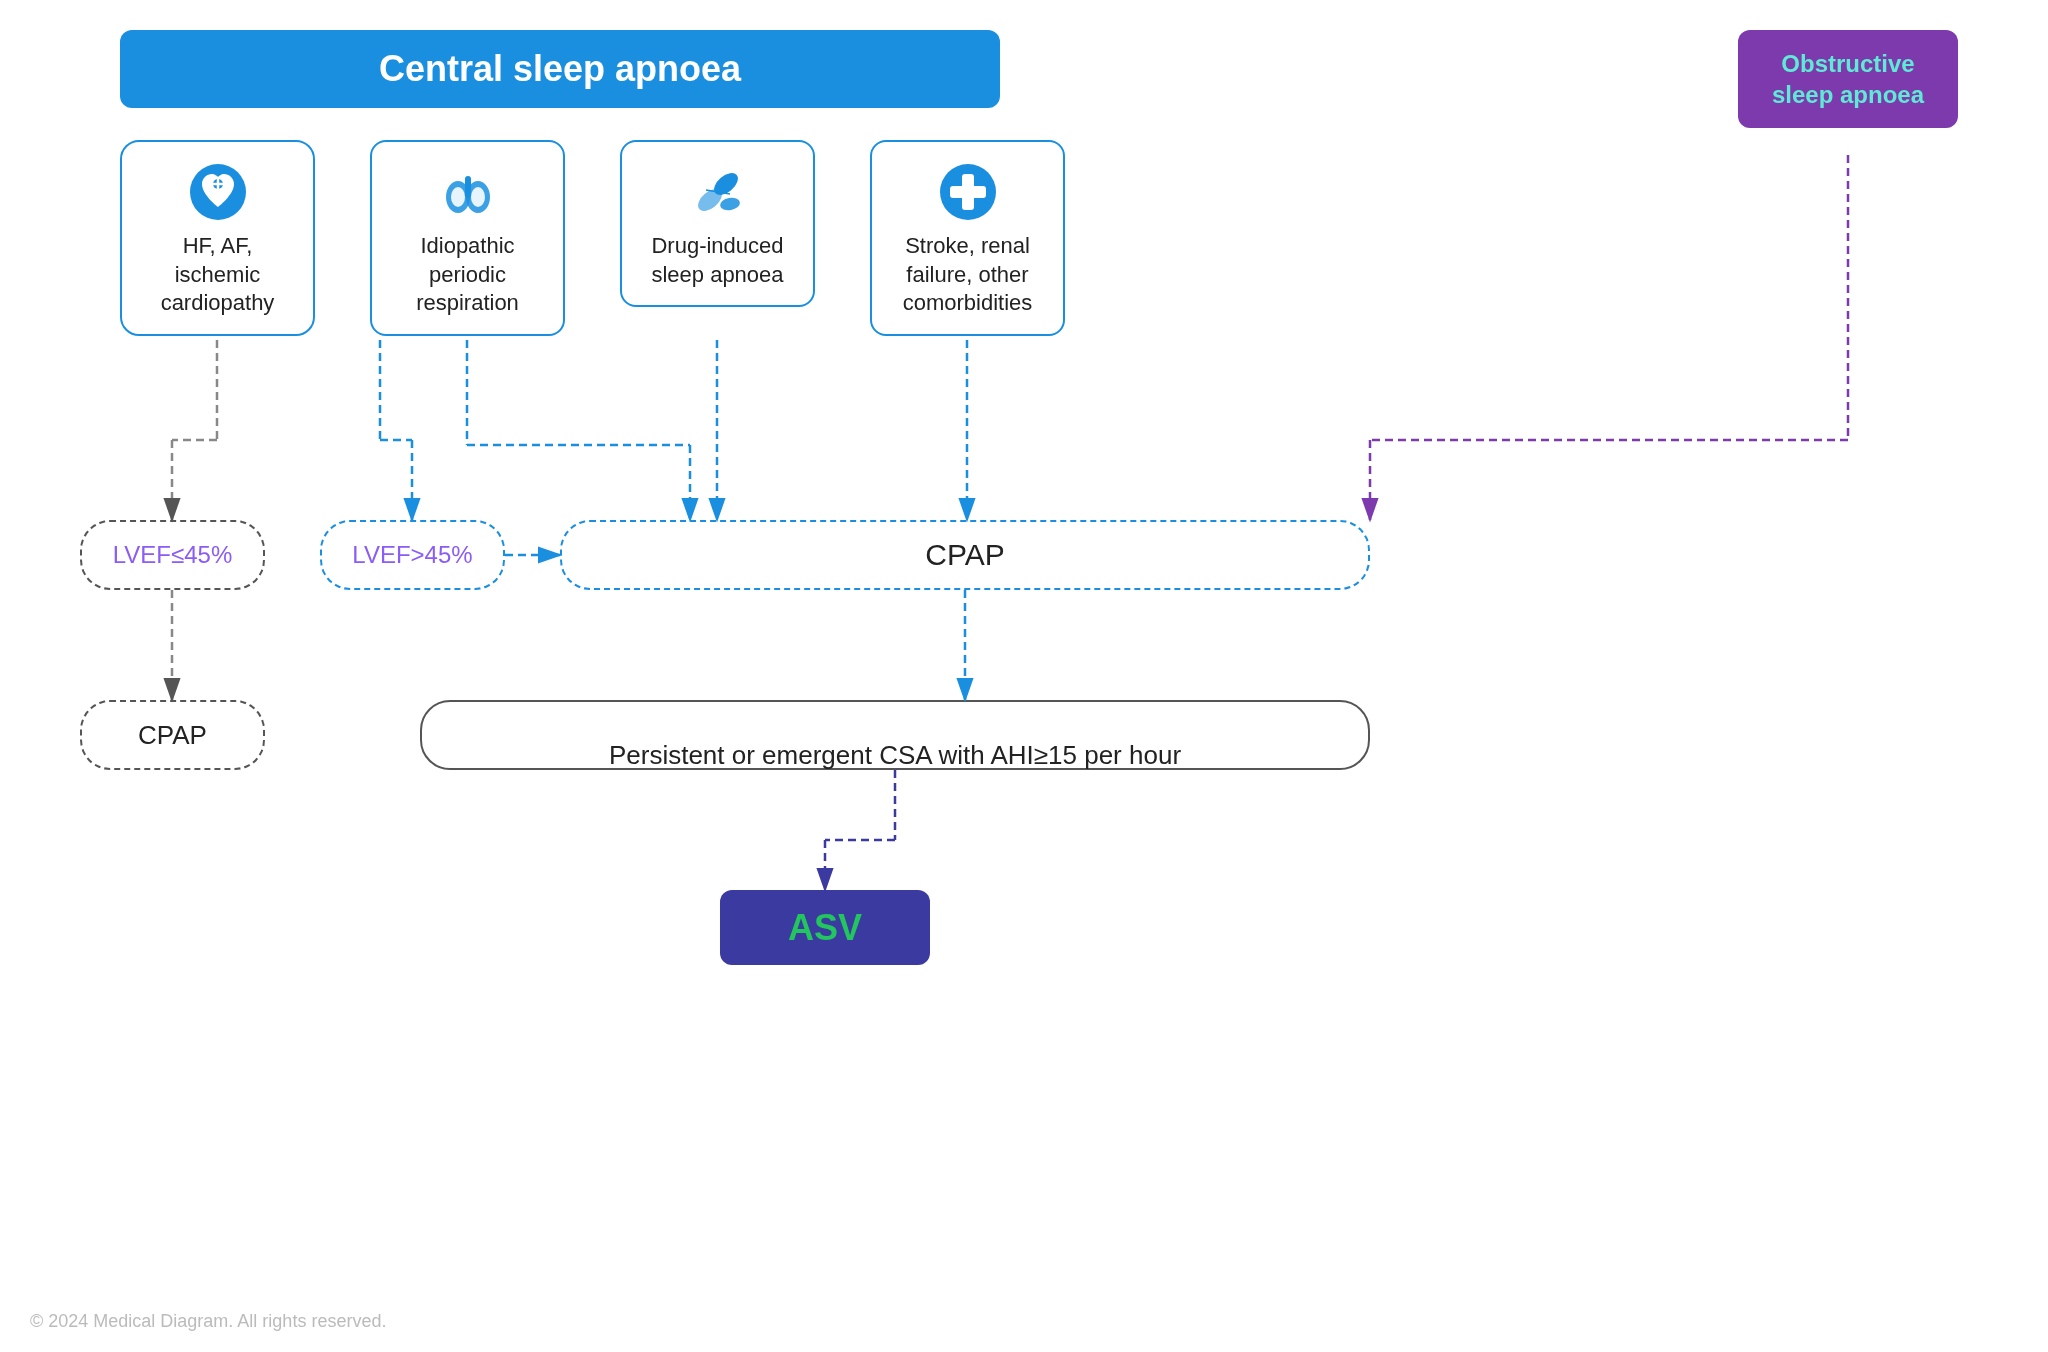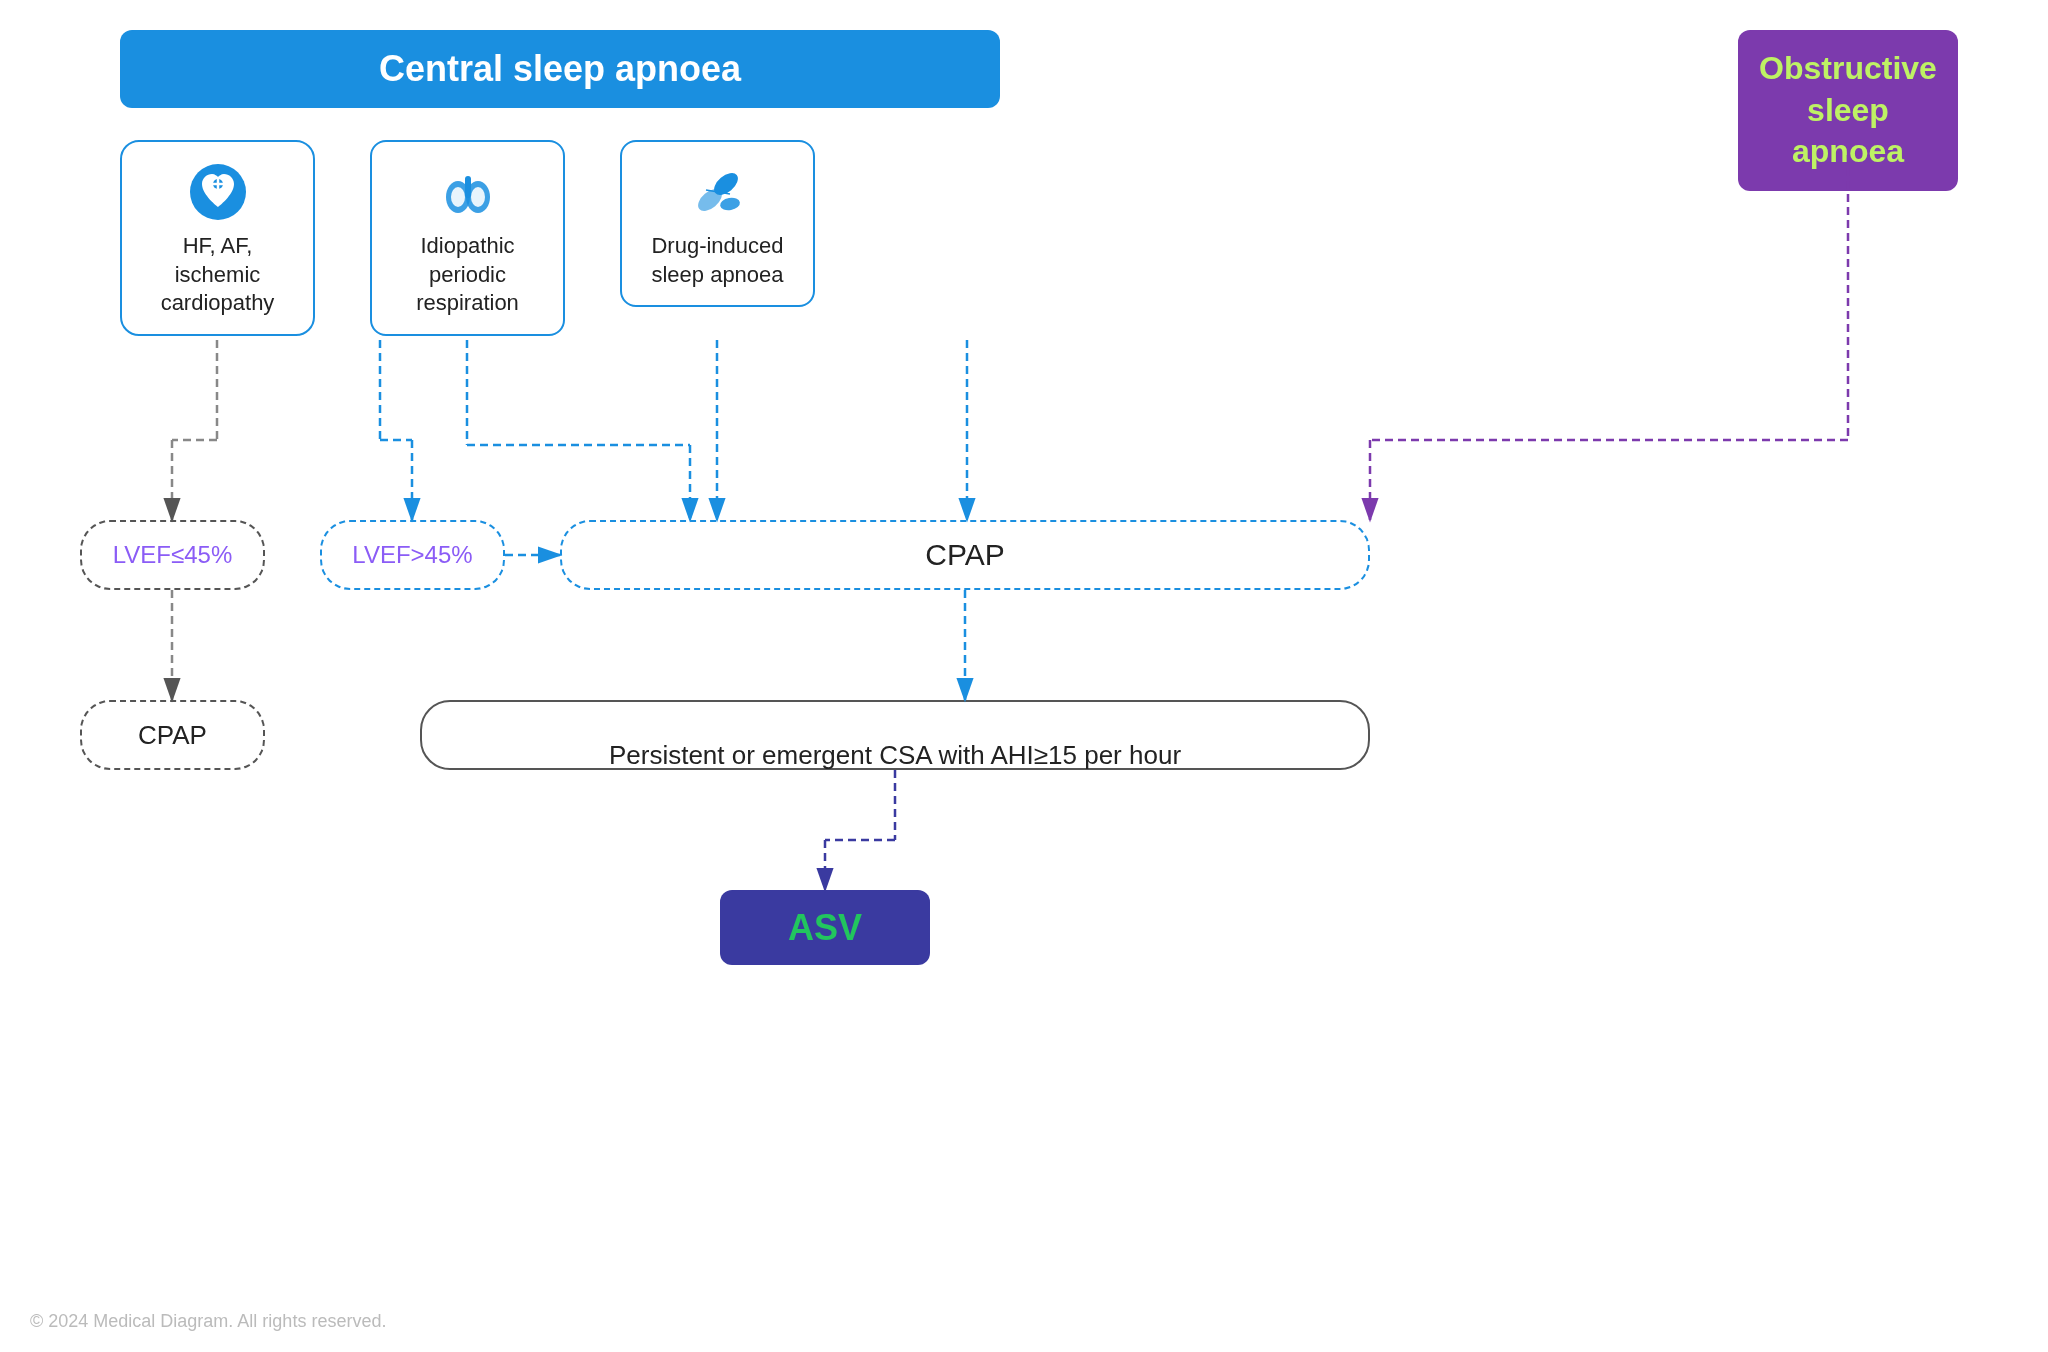--- a/index.html
+++ b/index.html
@@ -41,22 +41,22 @@
       position: absolute;
       top: 30px;
       right: 90px;
       width: 220px;
       background: #7c3aad;
       border-radius: 12px;
       text-align: center;
       padding: 18px 20px;
     }
     .osa-header-text {
-      color: #bef264;
-      font-size: 32px;
+      color: #5eead4;
+      font-size: 24px;
       font-weight: 700;
       line-height: 1.3;
     }
 
     
     .category-box {
       position: absolute;
       background: #fff;
       border: 2.5px solid #1a8fe0;
       border-radius: 16px;
@@ -255,20 +255,28 @@
 
       <ellipse cx="38" cy="22" rx="14" ry="8" fill="#1a8fe0" transform="rotate(-40 38 22)"></ellipse>
       <ellipse cx="22" cy="38" rx="14" ry="8" fill="#1a8fe0" opacity="0.6" transform="rotate(-40 22 38)"></ellipse>
       <line x1="18" y1="28" x2="42" y2="32" stroke="#1a8fe0" stroke-width="1.5"></line>
 
       <ellipse cx="42" cy="42" rx="10" ry="6" fill="#1a8fe0" opacity="0.85" transform="rotate(-10 42 42)"></ellipse>
     </svg>
     <span class="label">Drug-induced sleep apnoea</span>
   </div>
 
+  <div class="category-box" id="cat4">
+    <svg class="icon-svg" viewBox="0 0 60 60">
+      <circle cx="30" cy="30" r="28" fill="#1a8fe0"></circle>
+      <rect x="24" y="12" width="12" height="36" rx="3" fill="white"></rect>
+      <rect x="12" y="24" width="36" height="12" rx="3" fill="white"></rect>
+    </svg>
+    <span class="label">Stroke, renal failure, other comorbidities</span>
+  </div>
 
   <div class="decision-box" id="lvef-low">
     <span class="label">LVEF≤45%</span>
   </div>
 
   <div class="decision-box" id="lvef-high" style="border:2.5px dashed #1a8fe0; border-radius:30px;">
     <span class="label">LVEF&gt;45%</span>
   </div>
 
   <div id="cpap-wide">

